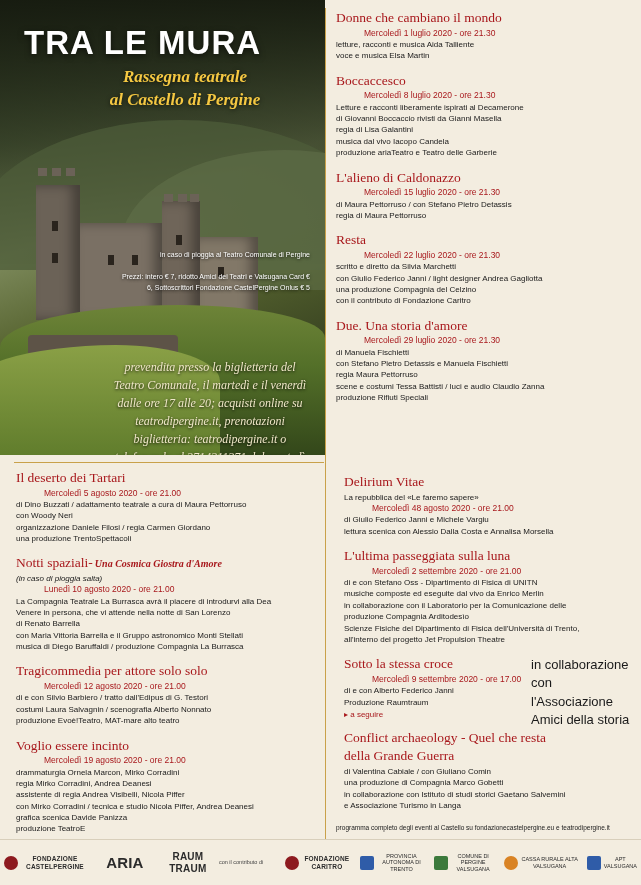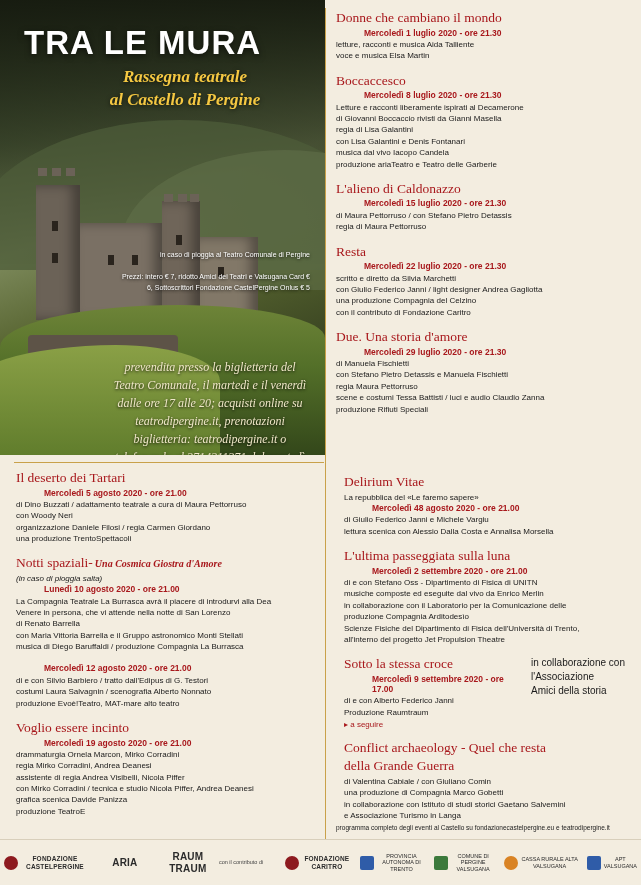--- a/index.html
+++ b/index.html
@@ -129,30 +129,30 @@
     position:absolute; left:344px; top:474px; width:295px; height:356px;
   }
 
   .ev { margin-bottom: 11px; }
   .ev-title {
     font-family:"Liberation Serif", serif;
     font-size:13.5px; font-weight:400; color:#a8181c; line-height:1.15;
     margin-bottom:2px;
   }
   .ev-date {
-    font-size:8.5px; font-weight:700; color:#a8181c; margin-bottom:1.5px;padding-left:28px;
+    font-size:8.5px; font-weight:400; color:#a8181c; margin-bottom:1.5px;padding-left:28px;
   }
   .ev-line { font-size:8px; line-height:1.42; color:#1a1a1a; }
   .ev-sub {
     font-family:"Liberation Serif", serif;
     font-size:10px; font-style:italic; color:#a8181c; font-weight:700;
   }
   .ev-note { font-size:8px; font-style:italic; color:#1a1a1a; line-height:1.4; }
   .ev-side {
-    position:absolute; right:0; width:108px; font-size:10px;
+    position:absolute; right:0; width:108px; font-size:13px;
     line-height:1.4; color:#1a1a1a; text-align:left;
   }
   .arrow { font-size:8px; color:#a8181c; margin-top:2px; }
 
   .footer-note {
     position:absolute; left:336px; top:824px; width:295px;
     font-size:6.5px; color:#1a1a1a;
   }
 
   
@@ -230,21 +230,20 @@
       <div class="ev-line">letture, racconti e musica Aida Talliente</div>
       <div class="ev-line">voce e musica Elsa Martin</div>
     </div>
 
     <div class="ev">
       <div class="ev-title">Boccaccesco</div>
       <div class="ev-date">Mercoledì 8 luglio 2020 - ore 21.30</div>
       <div class="ev-line">Letture e racconti liberamente ispirati al Decamerone</div>
       <div class="ev-line">di Giovanni Boccaccio rivisti da Gianni Masella</div>
       <div class="ev-line">regia di Lisa Galantini</div>
-      <div class="ev-line">con Lisa Galantini e Denis Fontanari</div>
       <div class="ev-line">musica dal vivo Iacopo Candela</div>
       <div class="ev-line">produzione ariaTeatro e Teatro delle Garberie</div>
     </div>
 
     <div class="ev">
       <div class="ev-title">L'alieno di Caldonazzo</div>
       <div class="ev-date">Mercoledì 15 luglio 2020 - ore 21.30</div>
       <div class="ev-line">di Maura Pettorruso / con Stefano Pietro Detassis</div>
       <div class="ev-line">regia di Maura Pettorruso</div>
     </div>
@@ -289,20 +288,21 @@
       <div class="ev-note">(in caso di pioggia salta)</div>
       <div class="ev-date">Lunedì 10 agosto 2020 - ore 21.00</div>
       <div class="ev-line">La Compagnia Teatrale La Burrasca avrà il piacere di introdurvi alla Dea</div>
       <div class="ev-line">Venere in persona, che vi attende nella notte di San Lorenzo</div>
       <div class="ev-line">di Renato Barrella</div>
       <div class="ev-line">con Maria Vittoria Barrella e il Gruppo astronomico Monti Stellati</div>
       <div class="ev-line">musica di Diego Baruffaldi / produzione Compagnia La Burrasca</div>
     </div>
 
     <div class="ev">
+      <div class="ev-title">Tragicommedia per attore solo solo</div>
       <div class="ev-date">Mercoledì 12 agosto 2020 - ore 21.00</div>
       <div class="ev-line">di e con Silvio Barbiero / tratto dall'Edipus di G. Testori</div>
       <div class="ev-line">costumi Laura Salvagnin / scenografia Alberto Nonnato</div>
       <div class="ev-line">produzione Evoè!Teatro, MAT-mare alto teatro</div>
     </div>
 
     <div class="ev">
       <div class="ev-title">Voglio essere incinto</div>
       <div class="ev-date">Mercoledì 19 agosto 2020 - ore 21.00</div>
       <div class="ev-line">drammaturgia Ornela Marcon, Mirko Corradini</div>
@@ -361,21 +361,21 @@
   </div>
 
   <div class="footer-note">programma completo degli eventi al Castello su fondazionecastelpergine.eu e teatrodipergine.it</div>
 
   <div class="logobar">
     <div class="logo" style="width:96px;">
       <span class="mark"></span>
       <span class="logo-cap">FONDAZIONE CASTELPERGINE</span>
     </div>
     <div class="logo" style="width:66px;">
-      <span class="logo-cap" style="font-size:10px;">ARIA</span>
+      <span class="logo-cap" style="font-size:15px;">ARIA</span>
     </div>
     <div class="logo" style="width:64px;">
       <span class="logo-cap" style="font-size:10px;">RAUM TRAUM</span>
     </div>
     <div class="sostegno">con il contributo di</div>
     <div class="logo" style="width:78px;">
       <span class="mark"></span>
       <span class="logo-cap">FONDAZIONE CARITRO</span>
     </div>
     <div class="logo" style="width:76px;">

